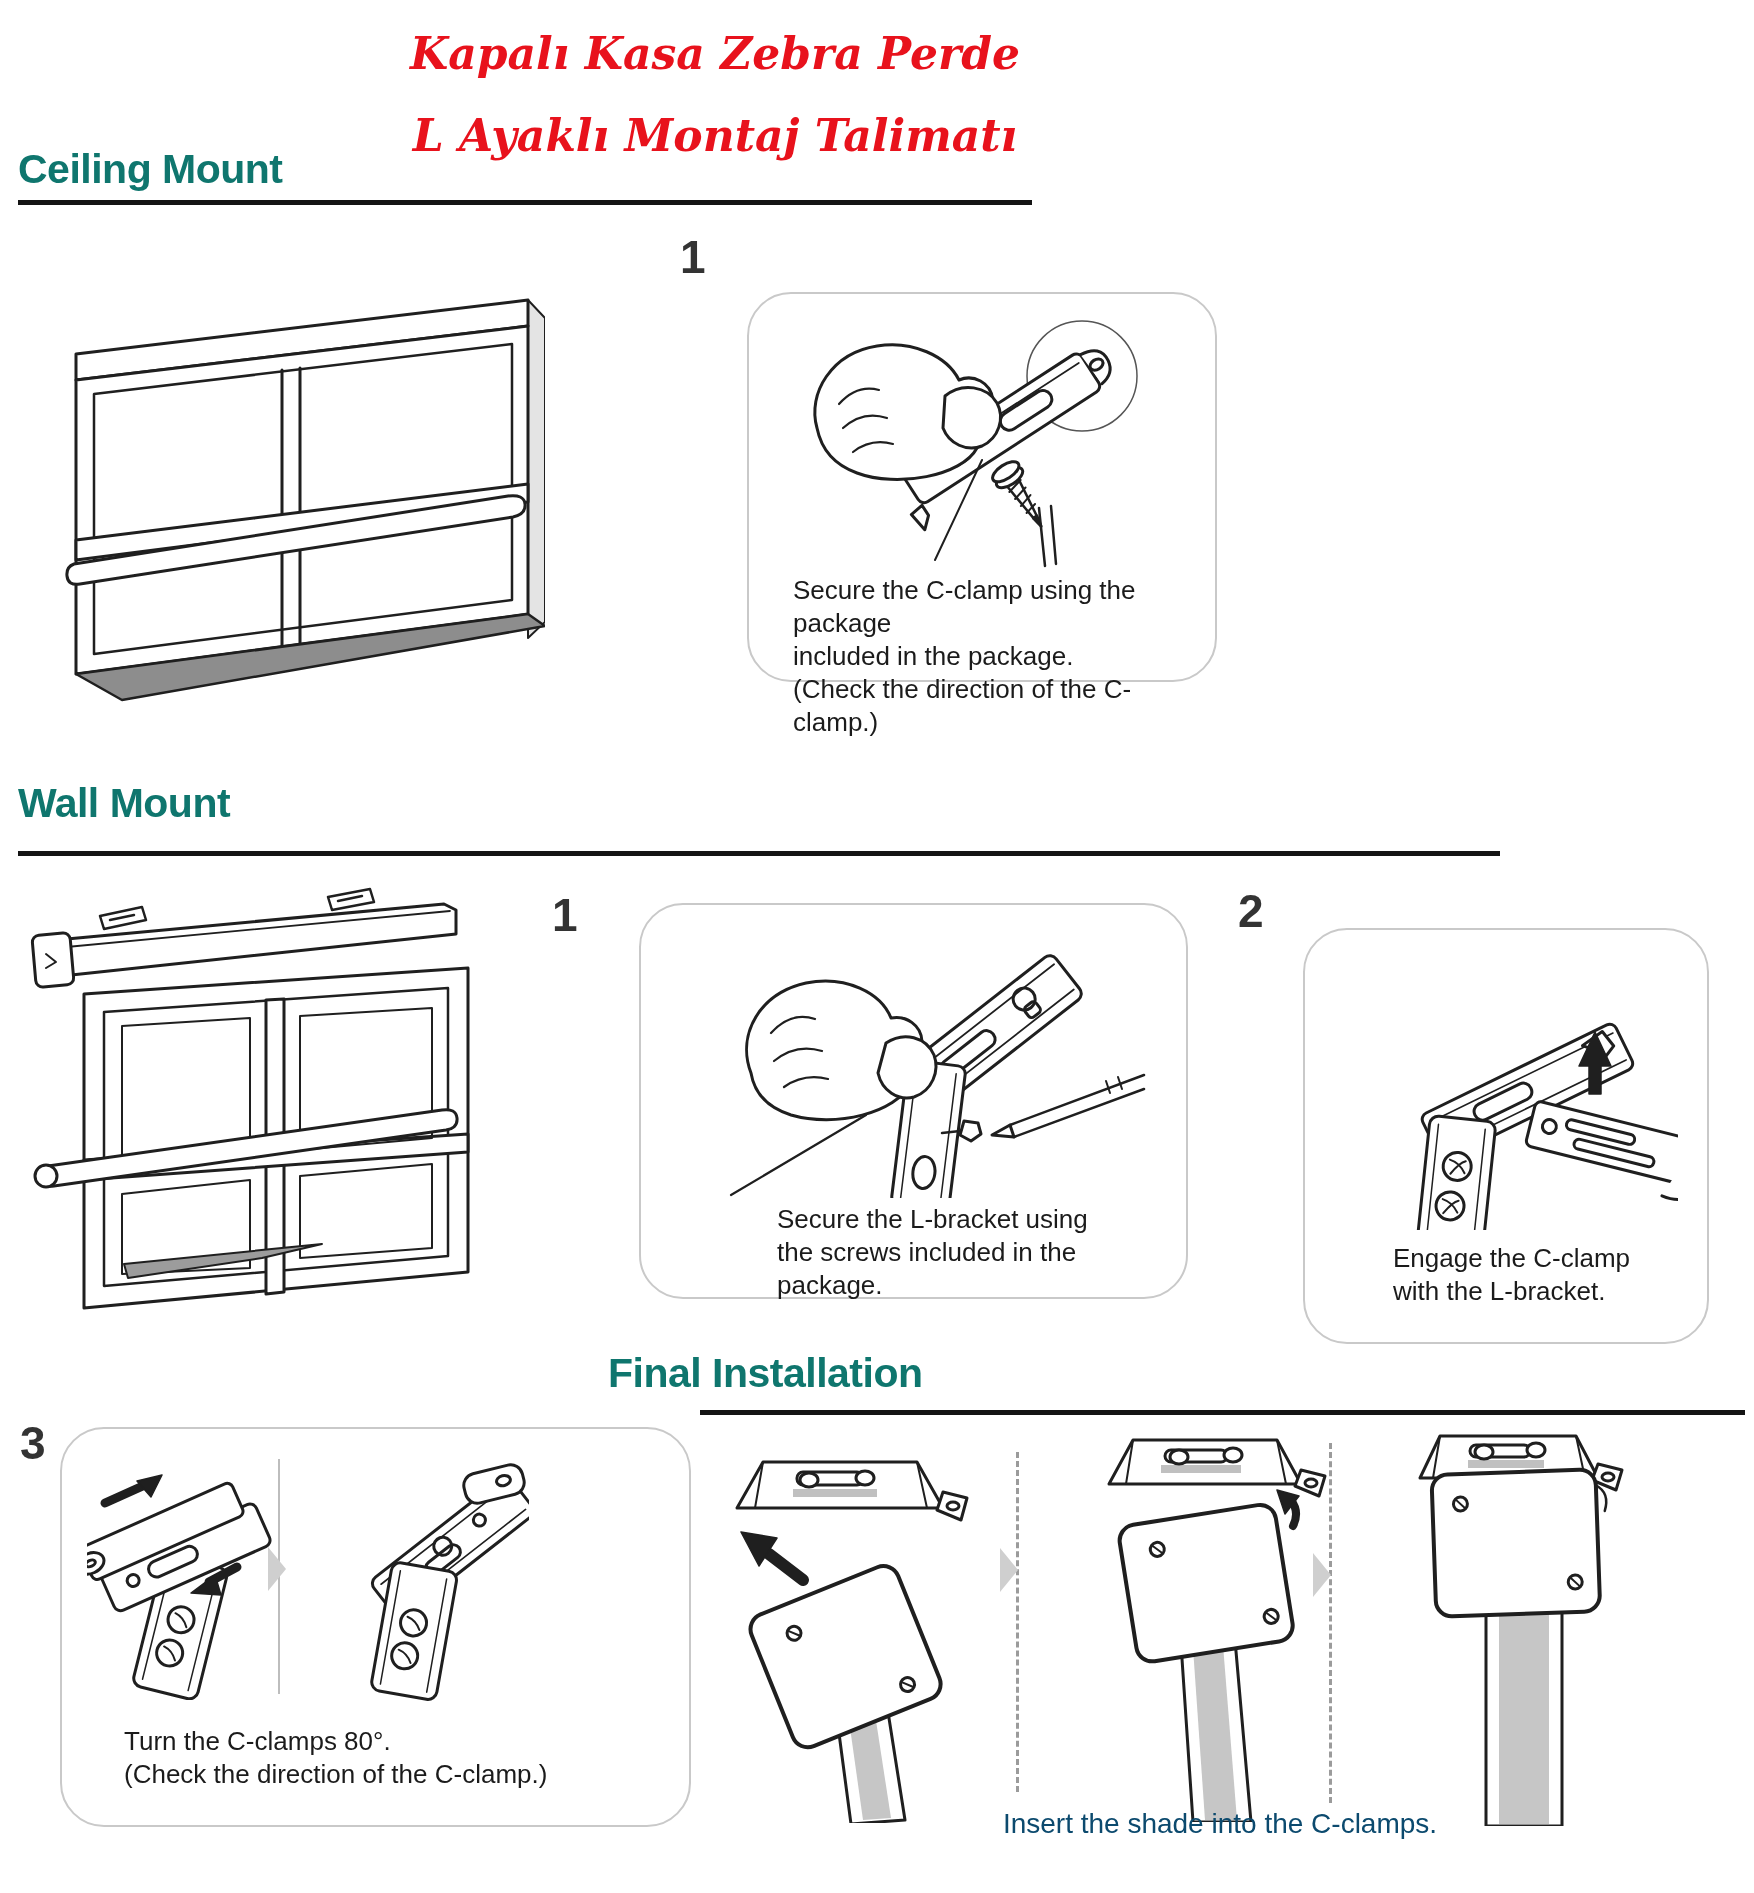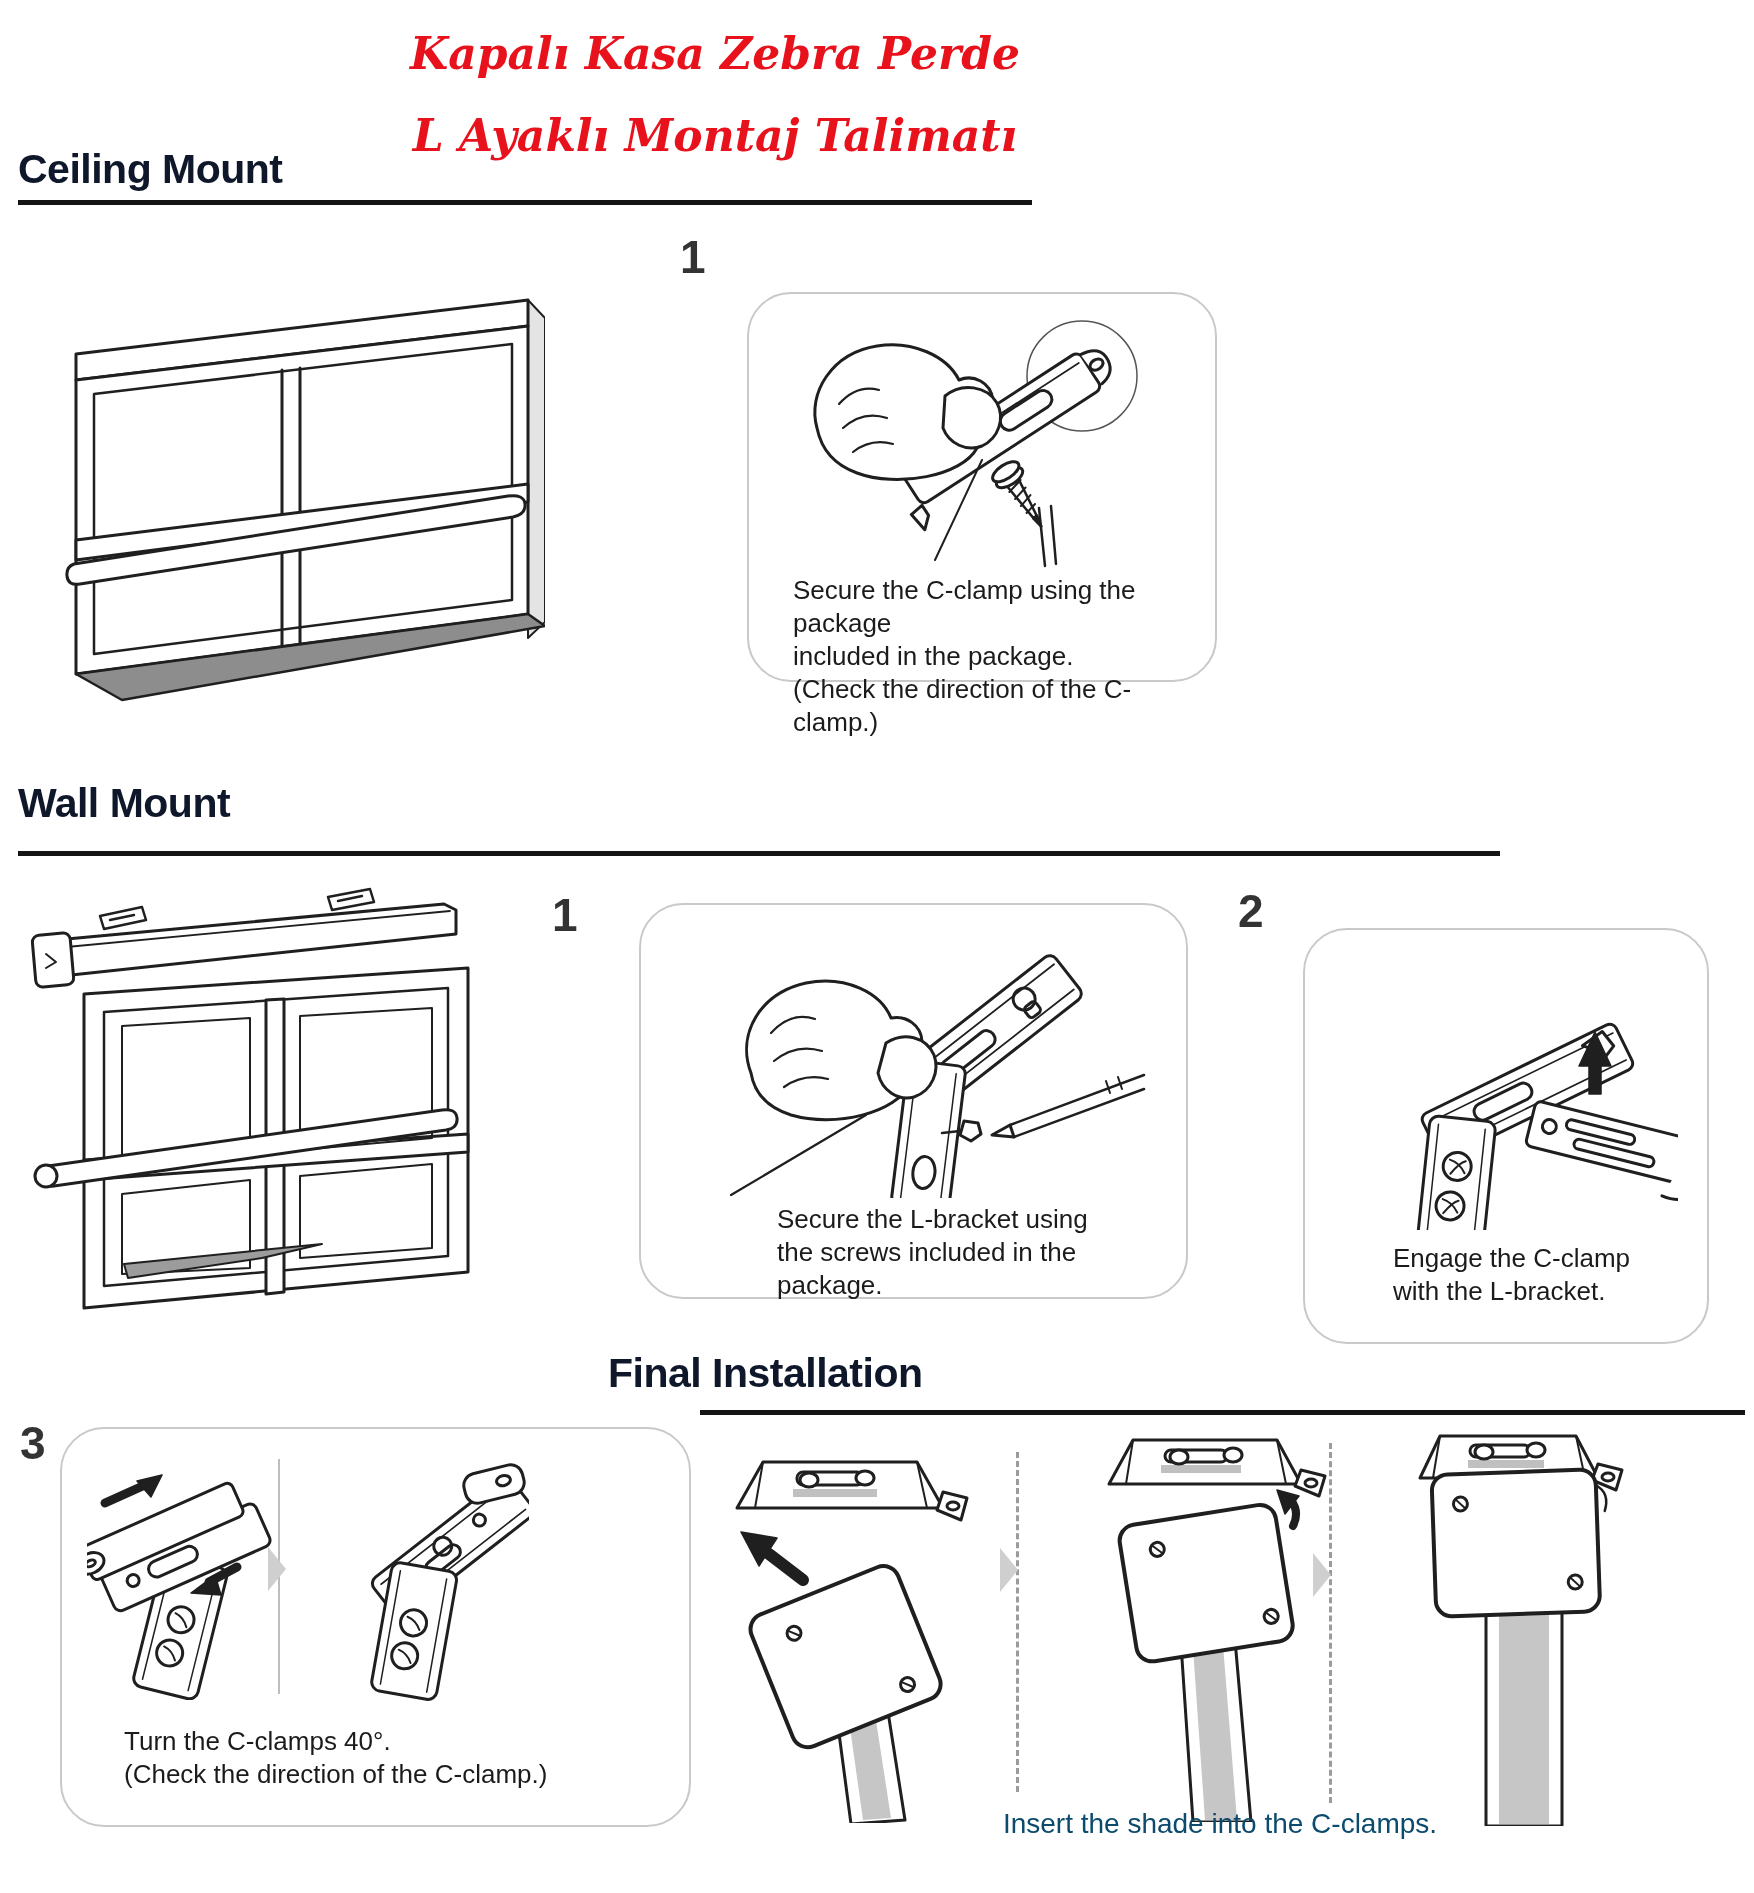--- a/index.html
+++ b/index.html
@@ -1,21 +1,21 @@
 <!DOCTYPE html>
 <html><head>
 <meta charset="utf-8">
 <style>
   html,body{margin:0;padding:0;background:#ffffff;}
   #page{position:relative;width:1754px;height:1893px;background:#ffffff;overflow:hidden;
         font-family:"Liberation Sans",sans-serif;color:#1b1b1b;}
   .abs{position:absolute;}
   .title{width:1430px;left:0;text-align:center;font-family:"DejaVu Serif",serif;
          font-style:italic;font-weight:600;font-size:44px;line-height:80px;color:#e8121c;}
-  .sec-head{font-size:41px;font-weight:800;color:#0f172a;letter-spacing:-0.5px;}
+  .sec-head{font-size:41px;font-weight:800;color:#0f766e;letter-spacing:-0.5px;}
   .rule{background:#141414;height:5px;}
   .stepnum{font-size:46px;font-weight:800;color:#333333;}
   .stepbox{border:2px solid #c9c9c9;border-radius:44px;background:#ffffff;}
   .cap{font-size:26px;line-height:33px;color:#1b1b1b;}
   .cap span{display:block;}
   .dsep{width:0;border-left:3px dashed #9b9b9b;}
   .garrow{width:0;height:0;border-top:22px solid transparent;border-bottom:22px solid transparent;
           border-left:18px solid #cfcfcf;}
   .footer-cap{font-size:28px;color:#0c4a6e;text-align:center;}
   svg{display:block;}
@@ -232,21 +232,21 @@
           <line x1="77" y1="123" x2="77" y2="238" stroke-width="1.5"></line>
           <line x1="124" y1="123" x2="124" y2="238" stroke-width="1.5"></line>
           <circle cx="99" cy="172" r="13"></circle>
           <path d="M92,167 q9,2 14,11" stroke-width="2"></path>
           <circle cx="96" cy="206" r="13"></circle>
           <path d="M89,201 q9,2 14,11" stroke-width="2"></path>
         </g>
       </g>
     </svg>
     <div class="abs cap" style="left:62px;top:296px;">
-      <span>Turn the C-clamps 40°.</span>
+      <span>Turn the C-clamps 80°.</span>
       <span>(Check the direction of the C-clamp.)</span>
     </div>
   </div>
 
   <svg class="abs" style="left:705px;top:1448px;" width="270" height="375" viewBox="0 0 270 375">
     <g stroke="#1f1f1f" stroke-width="3" fill="none" stroke-linejoin="round" stroke-linecap="round">
       <polygon points="128,240 178,232 200,372 146,376" fill="#ffffff"></polygon>
       <polygon points="140,244 166,240 186,370 158,372" fill="#c6c6c6" stroke="none"></polygon>
       <polygon points="58,14 212,14 238,60 32,60" fill="#ffffff"></polygon>
       <path d="M58,14 L50,60 M212,14 L222,60" stroke-width="2"></path>

